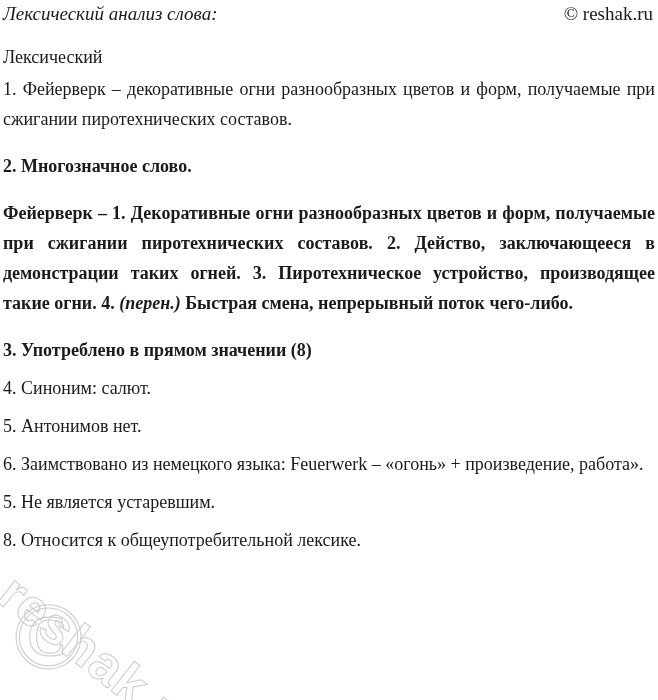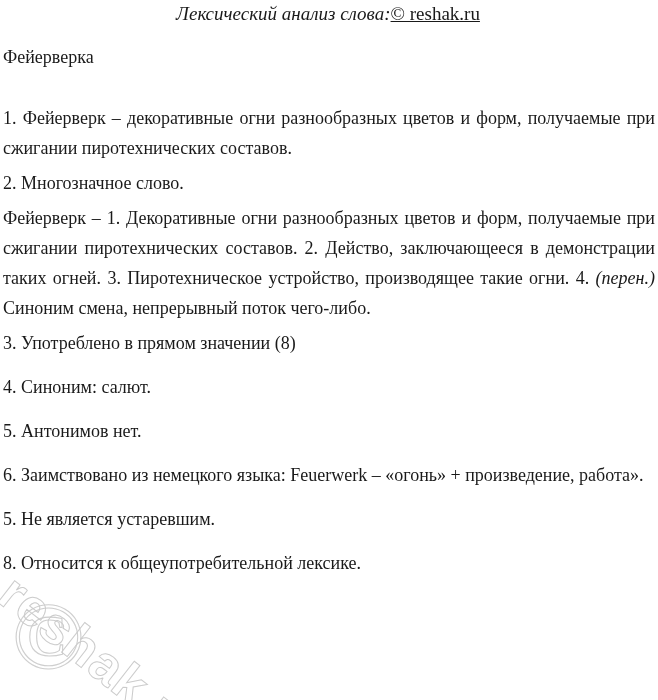--- a/index.html
+++ b/index.html
@@ -63,35 +63,34 @@
     -webkit-text-stroke: 1.1px #cccccc;
     opacity: .95;
   }
 
   
   .header {
     position: relative;
     z-index: 2;
     display: flex;
     align-items: baseline;
-    justify-content: center;
+    justify-content: space-between;
     padding-top: 2px;
   }
   .doc-title {
     font-style: italic;
     font-size: 19px;
     line-height: 24px;
     white-space: nowrap;
   }
   .copyright {
     font-size: 19px;
     line-height: 24px;
     white-space: nowrap;
     padding-right: 2px;
-    text-decoration: underline;
   }
 
   
   .content {
     position: relative;
     z-index: 2;
   }
   .word-heading {
     font-size: 18px;
     line-height: 22px;
@@ -100,50 +99,50 @@
   }
   p.para {
     font-size: 18px;
     line-height: 30px;
     text-align: justify;
     text-justify: inter-word;
     margin: 0;
     padding: 0;
     hyphens: none;
   }
-  p.gap-lg { margin-top: 35px; }
-  p.gap-md { margin-top: 5px; }
-  p.gap-sm { margin-top: 14px; }
+  p.gap-lg { margin-top: 6px; }
+  p.gap-md { margin-top: 17px; font-weight: bold; }
+  p.gap-sm { margin-top: 8px; }
 
   .it { font-style: italic; }
 </style>
 </head>
 <body>
 
 <div class="page">
 
   <div class="watermark-layer">
     <div class="wm-word">reshak.ru</div>
     <div class="wm-copy">©</div>
   </div>
 
   <div class="header">
     <div class="doc-title">Лексический анализ слова:</div>
     <div class="copyright">© reshak.ru</div>
   </div>
 
   <div class="content">
 
-    <div class="word-heading">Фейерверка</div>
+    <div class="word-heading">Лексический</div>
 
     <p class="para gap-lg">1. Фейерверк – декоративные огни разнообразных цветов и форм, получаемые при сжигании пиротехнических составов.</p>
 
     <p class="para gap-md">2. Многозначное слово.</p>
 
-    <p class="para gap-md"><span>Фейерверк – 1. Декоративные огни разнообразных цветов и форм, получаемые при сжигании пиротехнических составов. 2. Действо, заключающееся в демонстрации таких огней. 3. Пиротехническое устройство, производящее такие огни. 4. </span><span class="it">(перен.)</span><span> Синоним смена, непрерывный поток чего-либо.</span></p>
+    <p class="para gap-md"><span>Фейерверк – 1. Декоративные огни разнообразных цветов и форм, получаемые при сжигании пиротехнических составов. 2. Действо, заключающееся в демонстрации таких огней. 3. Пиротехническое устройство, производящее такие огни. 4. </span><span class="it">(перен.)</span><span> Быстрая смена, непрерывный поток чего-либо.</span></p>
 
     <p class="para gap-md">3. Употреблено в прямом значении (8)</p>
 
     <p class="para gap-sm">4. Синоним: салют.</p>
 
     <p class="para gap-sm">5. Антонимов нет.</p>
 
     <p class="para gap-sm">6. Заимствовано из немецкого языка: Feuerwerk – «огонь» + произведение, работа».</p>
 
     <p class="para gap-sm">5. Не является устаревшим.</p>

